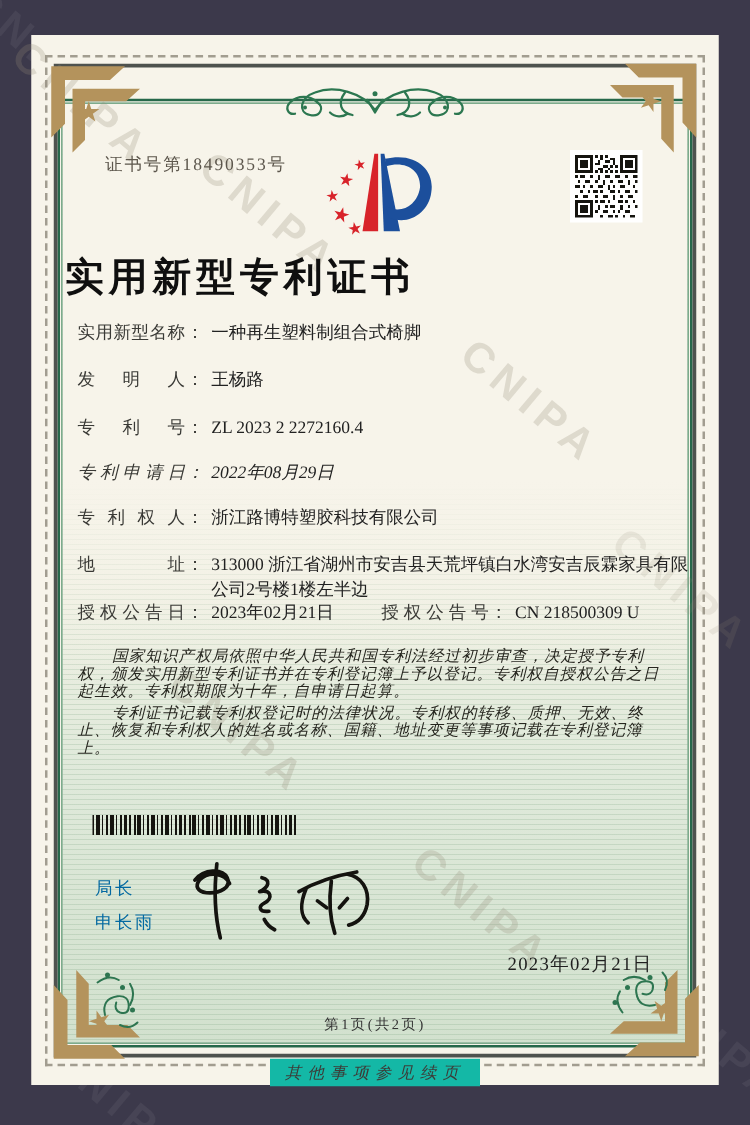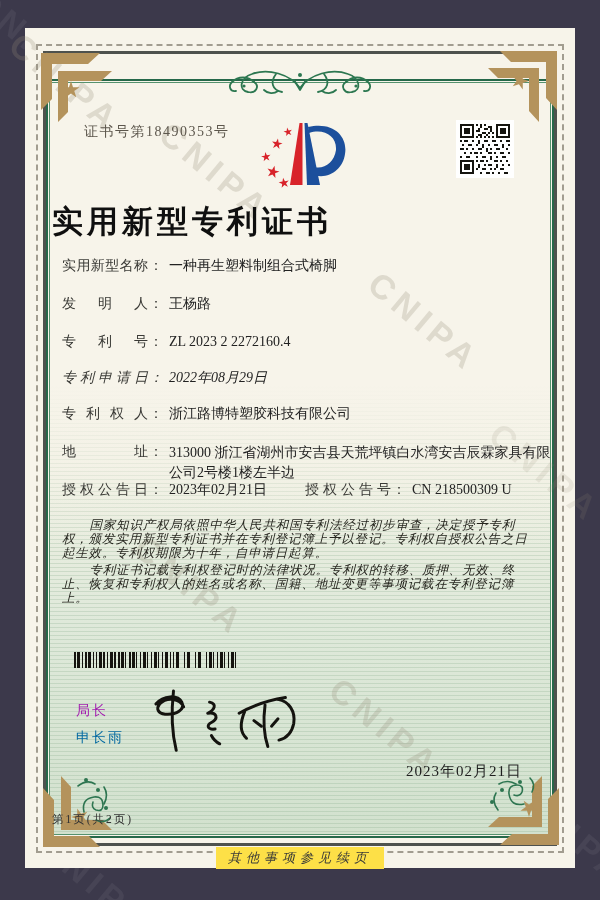--- a/index.html
+++ b/index.html
@@ -49,31 +49,31 @@
   .r-filing{top:284px;font-style:italic;} .r-patentee{top:320px;} .r-address{top:358px;} .r-grant{top:396px;}
   .pair2{position:absolute;left:243px;top:0;}
   .paras{position:absolute;left:10px;top:433px;width:476px;}
   .paras p{margin:0 0 3px 0;font-size:12.5px;line-height:14px;letter-spacing:0.8px;
            text-indent:2.2em;color:#26261f;font-style:italic;}
   .barcode{position:absolute;left:22px;top:567px;width:163px;height:16px;
      background:repeating-linear-gradient(90deg,
         #15140f 0px,#15140f 1.5px, rgba(0,0,0,0) 1.5px, rgba(0,0,0,0) 3px,
         #15140f 3px,#15140f 6px, rgba(0,0,0,0) 6px, rgba(0,0,0,0) 7.5px,
         #15140f 7.5px,#15140f 8.5px, rgba(0,0,0,0) 8.5px, rgba(0,0,0,0) 11px);}
-  .signer-title{position:absolute;left:24px;top:617px;font-size:14px;color:#a21caf;
+  .signer-title{position:absolute;left:24px;top:617px;font-size:14px;color:#0369a1;
      font-family:"Liberation Sans","DejaVu Sans",sans-serif;letter-spacing:2px;}
   .signer-name{position:absolute;left:24px;top:644px;font-size:14px;color:#0369a1;
      font-family:"Liberation Sans","DejaVu Sans",sans-serif;letter-spacing:2px;}
   .signature{position:absolute;left:78px;top:598px;}
   .issue-date{position:absolute;right:26px;top:677px;font-size:15px;color:#1f1f1f;letter-spacing:1px;}
-  .page-ind{position:absolute;left:0;top:727px;width:100%;
+  .page-ind{position:absolute;left:0;top:727px;width:100%;text-align:center;
      font-size:11.5px;color:#333;letter-spacing:2px;}
   
   .cont-note{position:absolute;left:50%;top:819px;transform:translateX(-50%);
-     background:#fde047;padding:2px 12px;font-size:13px;font-style:italic;
+     background:#14b8a6;padding:2px 12px;font-size:13px;font-style:italic;
      letter-spacing:5px;color:#3c3c38;z-index:6;white-space:nowrap;}
 </style>
 </head>
 <body>
 
 <div class="page">
 
   <span class="wm navy" style="left:30px;top:40px;">CNIPA</span>
   <span class="wm navy" style="left:572px;top:835px;">CNIPA</span>
   <span class="wm navy" style="left:95px;top:884px;">CNIPA</span>

